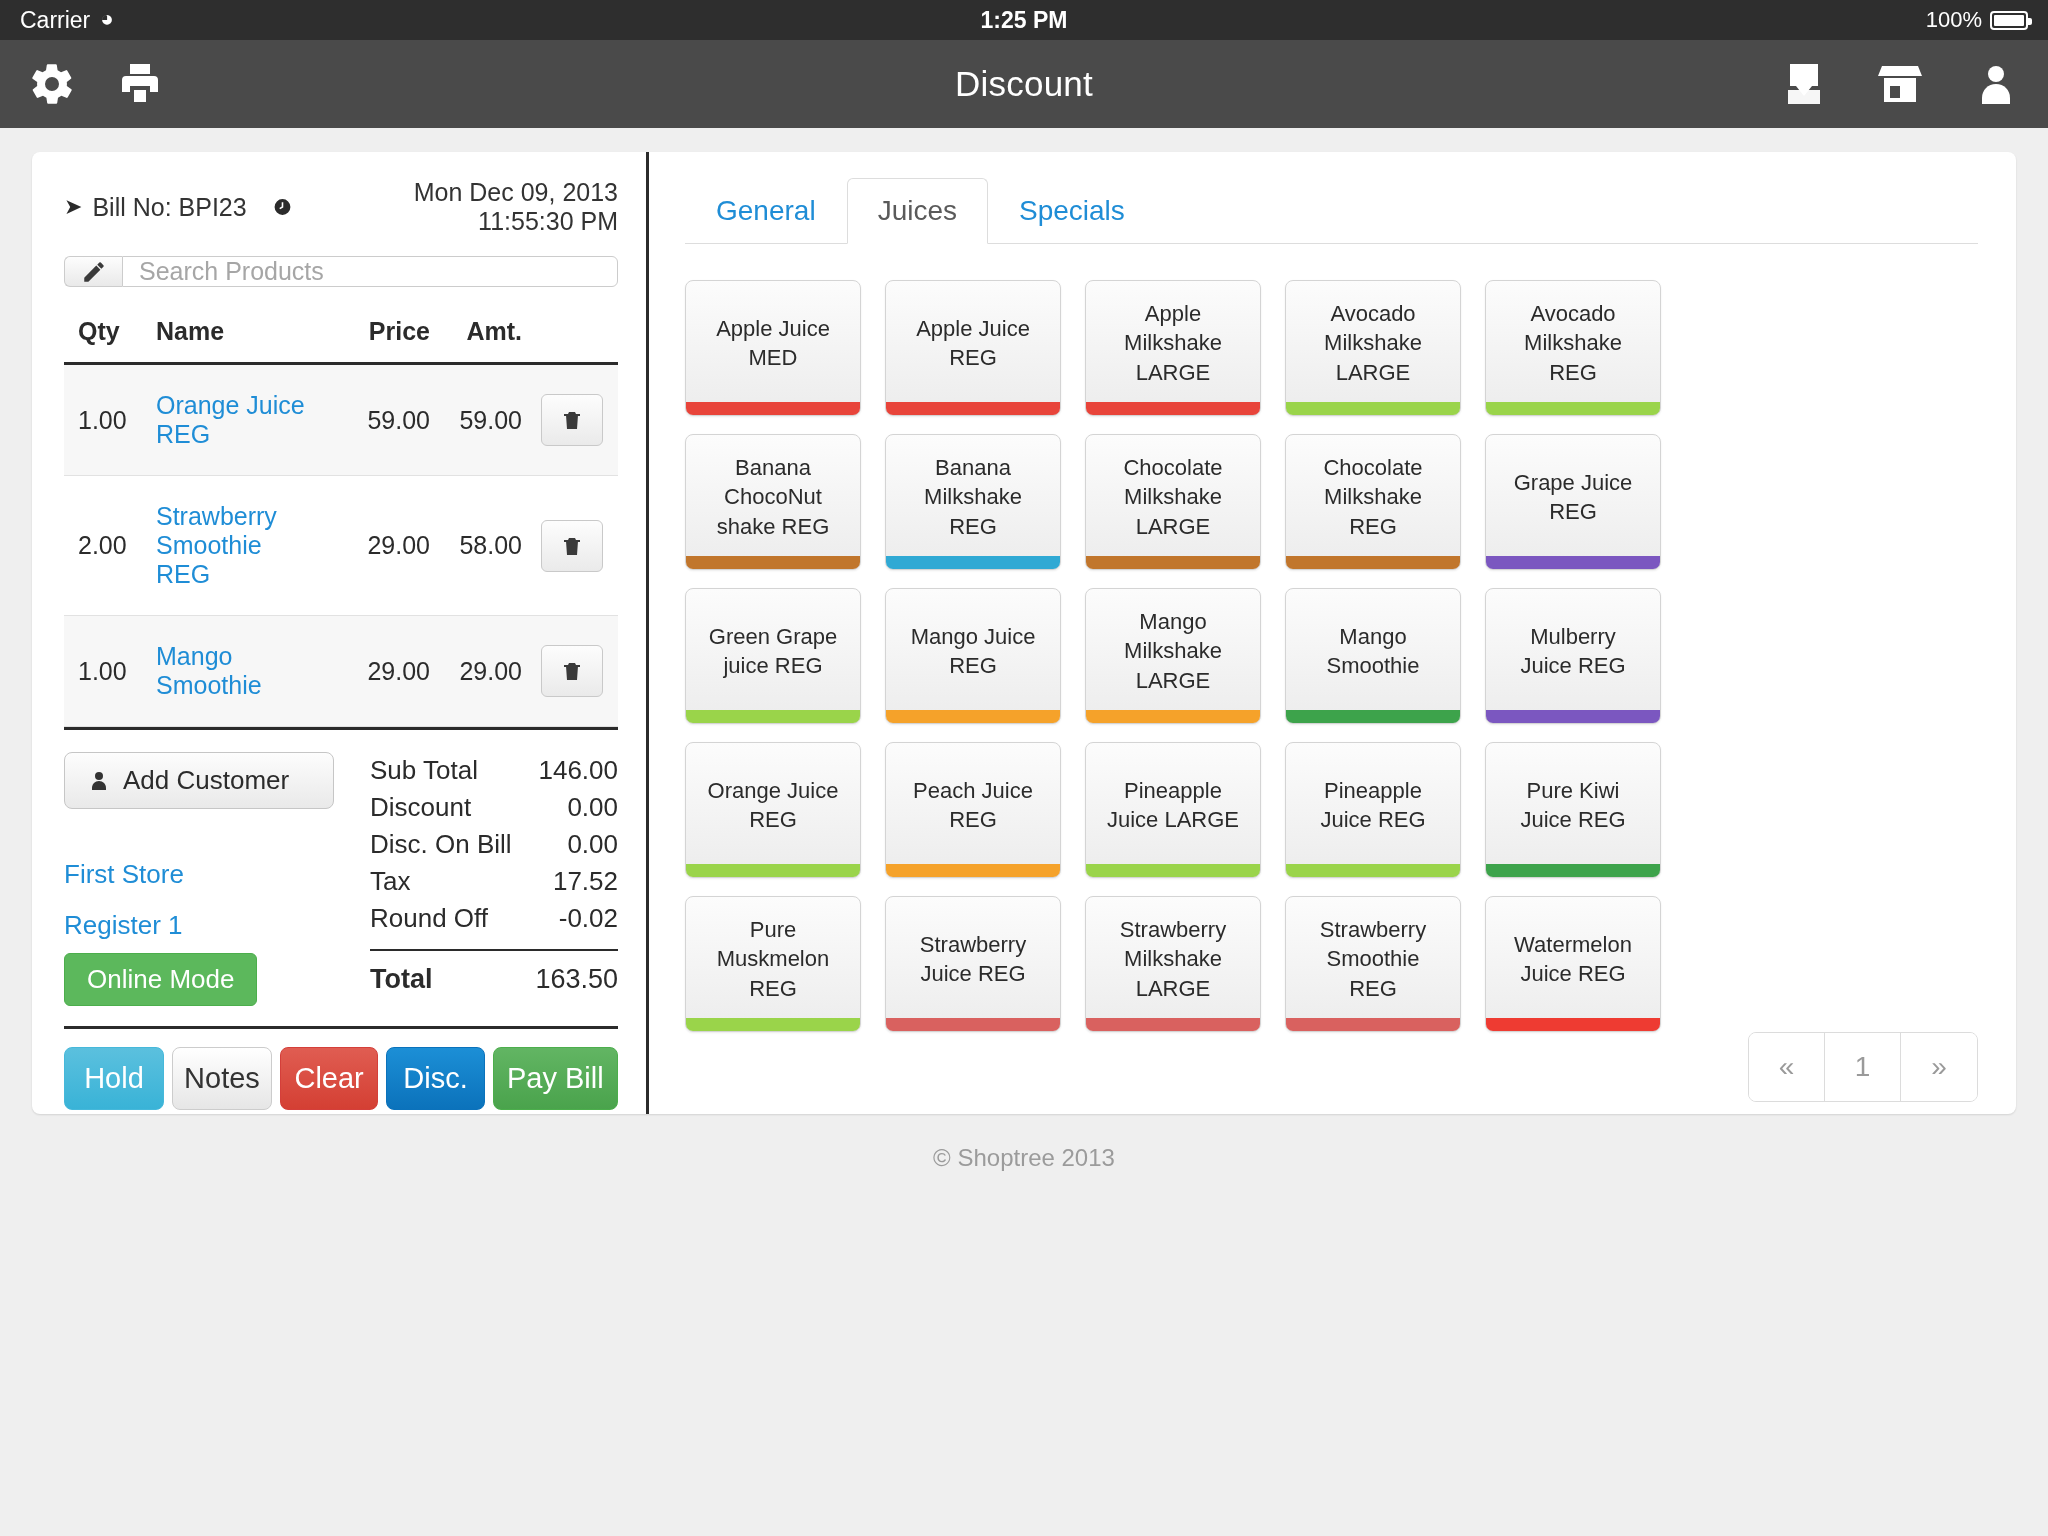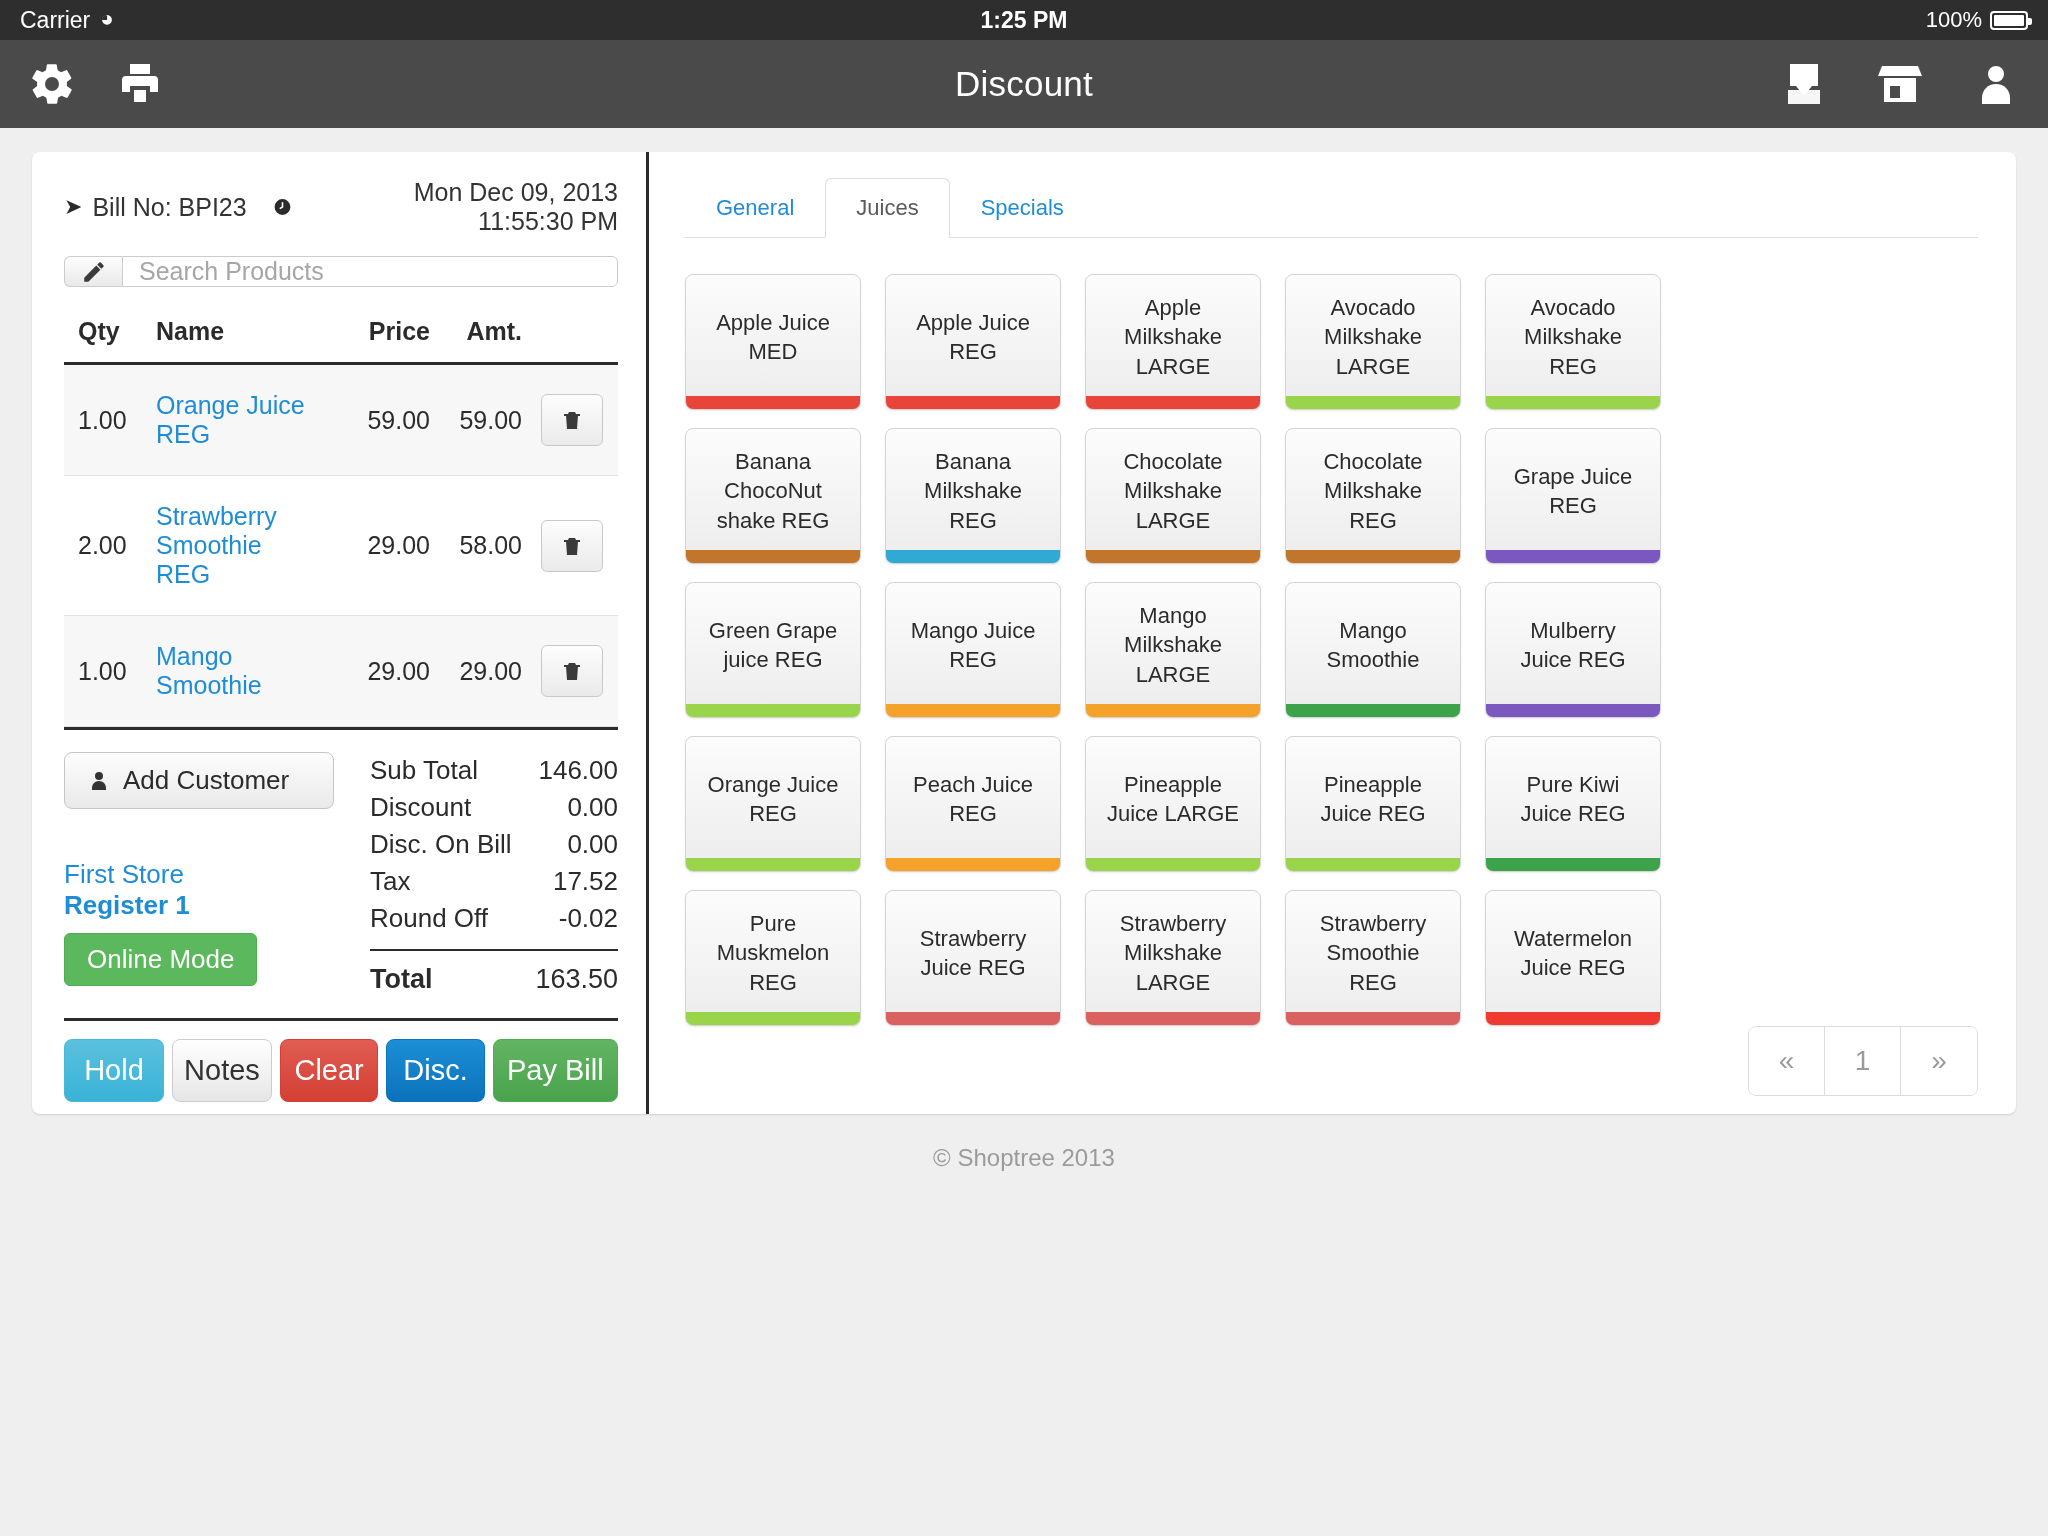--- a/index.html
+++ b/index.html
@@ -120,21 +120,21 @@
   }
   .totals-left { width: 270px; }
   .add-customer {
     display:flex; align-items:center; gap: 12px;
     border:1px solid #c6c6c6; border-radius: 8px;
     background: linear-gradient(#fdfdfd,#e9e9e9);
     padding: 12px 22px; font-size: 26px; color:#2b2b2b; cursor:pointer;
   }
   .person-icon { width:24px; height:24px; fill:#333; }
   .store-name { color:#1f8dd6; font-size: 26px; margin-top: 50px; }
-  .register-name { color:#1f8dd6; font-size: 26px; font-weight:bold; margin-top: 0; }
+  .register-name { color:#1f8dd6; font-size: 26px; font-weight:normal; margin-top: 20px; }
   .mode-badge {
     display:inline-block; margin-top: 12px; background:#5cb85c;
     border:1px solid #4cae4c; border-radius: 6px; color:#fff;
     font-size: 26px; padding: 10px 22px; cursor:pointer;
   }
   .totals-right { flex:1; }
   .total-line {
     display:flex; justify-content:space-between; font-size: 26px;
     color:#2b2b2b; padding: 3px 0;
   }
@@ -155,21 +155,21 @@
   .btn-hold   { width: 126px; background: linear-gradient(#5bc0de,#39b3d7); border-color:#46b8da; }
   .btn-notes  { width: 126px; background: linear-gradient(#fff,#e6e6e6); color:#333; border-color:#ccc; }
   .btn-clear  { width: 124px; background: linear-gradient(#e05d52,#d43f33); border-color:#d43f3a; }
   .btn-disc   { width: 124px; background: linear-gradient(#1c8fd6,#0b72bb); border-color:#0b72bb; }
   .btn-pay    { width: 158px; background: linear-gradient(#62b563,#4aa34c); border-color:#4cae4c; }
 
   
   .products { flex:1; padding: 26px 38px 0 36px; display:flex; flex-direction: column; }
   .tabs { display:flex; align-items:flex-end; border-bottom: 1px solid #ddd; }
   .tab {
-    font-size: 22px; color:#1f8dd6; padding: 16px 30px; cursor:pointer;
+    font-size: 28px; color:#1f8dd6; padding: 16px 30px; cursor:pointer;
     border:1px solid transparent; border-radius: 6px 6px 0 0; margin-bottom:-1px;
   }
   .tab.active {
     color:#5a5a5a; background:#fff; border-color:#ddd; border-bottom-color:#fff;
   }
 
   .grid {
     display:grid; grid-template-columns: repeat(5, 176px);
     gap: 18px 24px; margin-top: 36px;
   }

